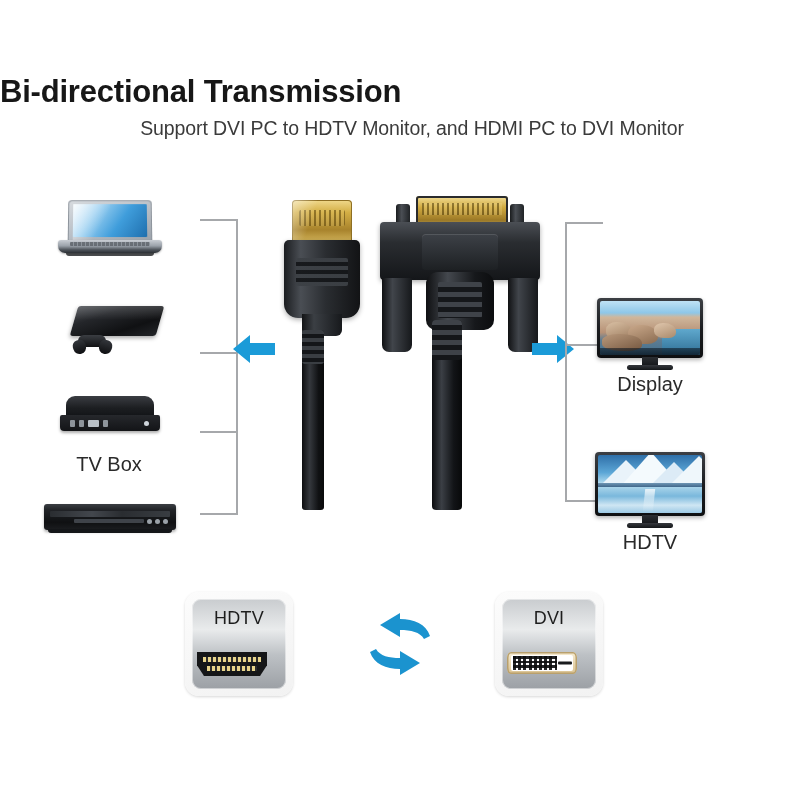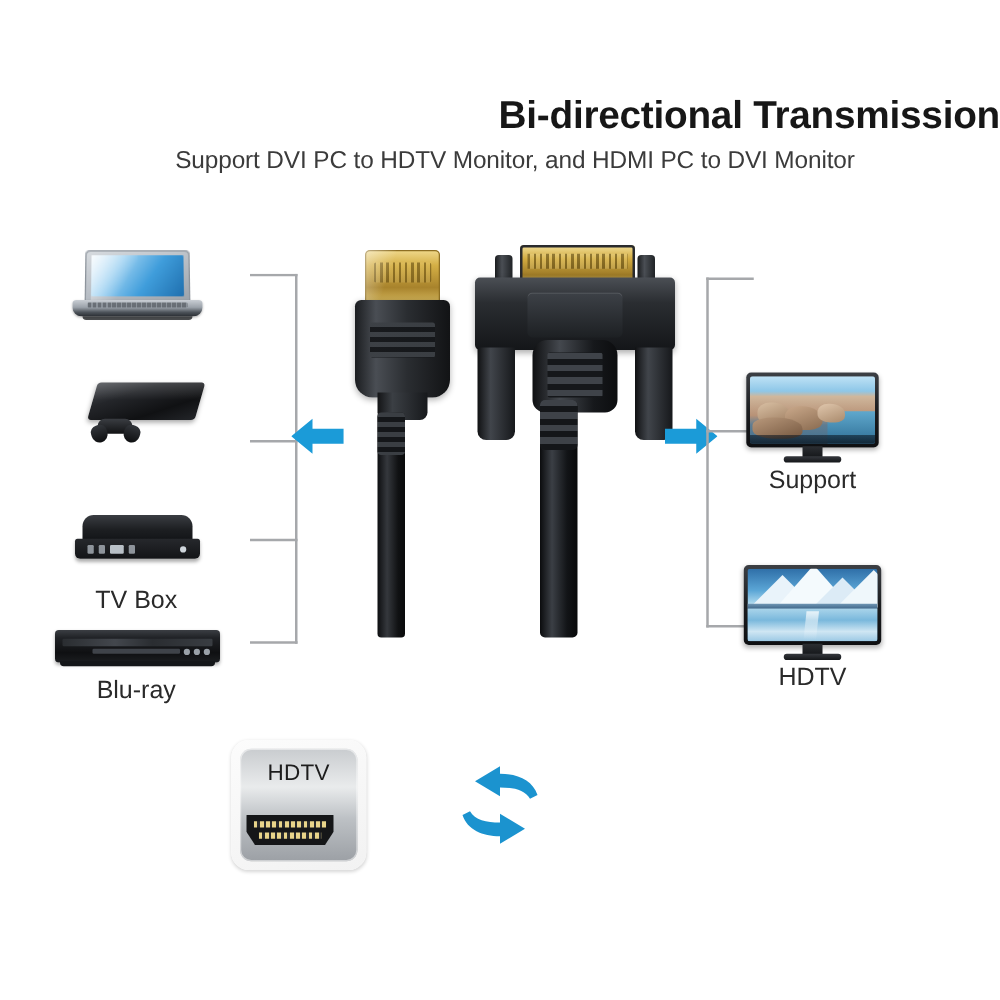--- a/index.html
+++ b/index.html
@@ -18,21 +18,21 @@
     height: 800px;
     background: #ffffff;
     overflow: hidden;
   }
 
   
   .title {
     position: absolute;
     left: 0; top: 74px;
     width: 800px;
-    text-align: right;
+    text-align: left;
     font-size: 31px;
     font-weight: bold;
     color: #171717;
     letter-spacing: -0.2px;
   }
   .subtitle {
     position: absolute;
     left: 0; top: 117px;
     width: 800px;
     text-align: center;
@@ -511,21 +511,21 @@
         <div class="body"></div>
         <div class="pad">
             <div class="c"></div>
             <div class="h1"></div>
             <div class="h2"></div>
           </div>
       </div>
     </div>
   </div>
 
-  <div class="device" style="left:34px; top:404px;">
+  <div class="device" style="left:34px; top:388px;">
     <div class="art">
       <div class="tvbox">
         <div class="top"></div>
         <div class="front"></div>
         <div class="ports">
             <i></i>
             <i></i>
             <i class="wide"></i>
             <i></i>
           </div>
@@ -542,21 +542,20 @@
         <div class="strip"></div>
         <div class="tray"></div>
         <div class="btns">
             <i></i>
             <i></i>
             <i></i>
           </div>
         <div class="feet"></div>
       </div>
     </div>
-    <div class="caption">Blu-ray</div>
   </div>
 
   <div class="bracket" style="left:200px; top:219px; width:38px; height:296px;">
     <div class="spine" style="right:0;"></div>
     <div class="tick" style="left:0; right:0; top:0;"></div>
     <div class="tick" style="left:0; right:0; top:133px;"></div>
     <div class="tick" style="left:0; right:0; top:212px;"></div>
     <div class="tick" style="left:0; right:0; bottom:0;"></div>
   </div>
 
@@ -624,21 +623,21 @@
               <div class="rock r3"></div>
               <div class="rock r4"></div>
               <div class="bar"></div>
             </div>
           </div>
         </div>
         <div class="stand"></div>
         <div class="foot"></div>
       </div>
     </div>
-    <div class="caption">Support</div>
+    <div class="caption">Display</div>
   </div>
 
   <div class="device right" style="left:575px; top:452px;">
     <div class="art" style="height:76px;">
       <div class="monitor" style="left:20px; top:0; width:110px; height:76px;">
         <div class="bezel">
           <div class="pic">
             <div class="pic-mount">
               <div class="peak p1"></div>
               <div class="peak p2"></div>
@@ -667,14 +666,24 @@
     </div>
   </div>
 
   <div class="swap-icon" style="left:360px; top:612px;">
     <svg viewBox="0 0 80 64" aria-hidden="true">
       <path d="M74 24 C70 12 58 7 44 7 L44 1 L24 13 L44 25 L44 18 C55 18 64 20 68 27 Z" fill="#1b93cf" transform="translate(-4,0)"></path>
       <path d="M6 40 C10 52 22 57 36 57 L36 63 L56 51 L36 39 L36 46 C25 46 16 44 12 37 Z" fill="#1b93cf" transform="translate(4,0)"></path>
     </svg>
   </div>
 
+  <div class="panel" style="left:495px; top:592px;">
+    <div class="face"></div>
+    <div class="plabel">DVI</div>
+    <div class="dvi-port">
+      <div class="frame"></div>
+      <div class="inner"></div>
+      <div class="pins"></div>
+      <div class="blade"></div>
+    </div>
+  </div>
 
 </div>
 
 </body></html>

